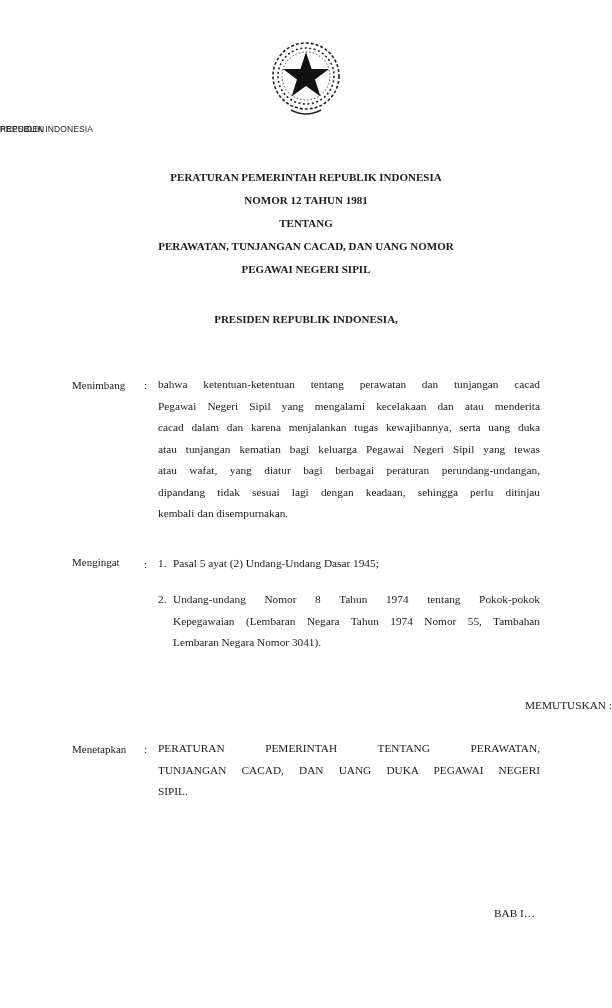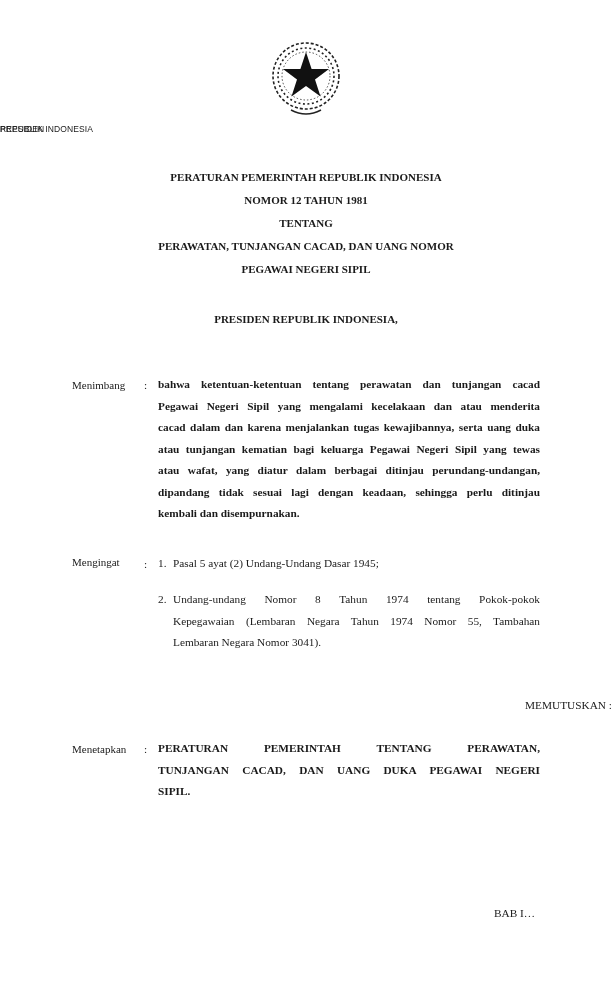--- a/index.html
+++ b/index.html
@@ -4,21 +4,21 @@
 <style>
   html, body { margin:0; padding:0; background:#ffffff; }
   body { width:612px; height:1008px; position:relative; overflow:hidden;
          font-family:"Liberation Serif", "DejaVu Serif", serif; color:#1a1a1a; }
   .emblem { position:absolute; left:267px; top:38px; width:78px; height:82px; }
   .emb-cap { position:absolute; left:0; width:612px; 
              font-family:"Liberation Sans", "DejaVu Sans", sans-serif; font-size:8.5px; line-height:10px; letter-spacing:0.1px; }
   .title { position:absolute; left:0; width:612px; text-align:center; font-weight:bold; font-size:11px; }
   .label { position:absolute; left:72px; font-size:11px; }
   .colon { position:absolute; font-size:11.3px; }
-  .body { position:absolute; left:158px; width:382px; font-size:11.3px; line-height:21.5px; text-align:justify; text-align-last:left;font-weight:bold; }
+  .body { position:absolute; left:158px; width:382px; font-size:11.3px; line-height:21.5px; text-align:justify; text-align-last:left; }
   .just-line { display:block; text-align:justify; text-align-last:justify; }
   .last-line { display:block; text-align:left; }
   .item { position:absolute; left:158px; width:382px; font-size:11.3px; line-height:21.5px; }
   .num { position:absolute; left:0; top:0; }
   .item-text { margin-left:15px; display:block; }
   .center { position:absolute; left:0; width:612px; text-align:right; font-size:11.3px; }
   .footer { position:absolute; left:494px; top:907px; font-size:11.3px; }
 </style>
 </head>
 <body>
@@ -44,21 +44,21 @@
   <div class="title" style="top:263px;">PEGAWAI NEGERI SIPIL</div>
   <div class="title" style="top:313px;">PRESIDEN REPUBLIK INDONESIA,</div>
 
   <div class="label" style="top:379px;">Menimbang</div>
   <div class="colon" style="left:144px; top:379px;">:</div>
   <div class="body" style="top:374px;">
     <span class="just-line">bahwa ketentuan-ketentuan tentang perawatan dan tunjangan cacad</span>
     <span class="just-line">Pegawai Negeri Sipil yang mengalami kecelakaan dan atau menderita</span>
     <span class="just-line">cacad dalam dan karena menjalankan tugas kewajibannya, serta uang duka</span>
     <span class="just-line">atau tunjangan kematian bagi keluarga Pegawai Negeri Sipil yang tewas</span>
-    <span class="just-line">atau wafat, yang diatur dalam berbagai ditinjau perundang-undangan,</span>
+    <span class="just-line">atau wafat, yang diatur bagi berbagai peraturan perundang-undangan,</span>
     <span class="just-line">dipandang tidak sesuai lagi dengan keadaan, sehingga perlu ditinjau</span>
     <span class="last-line">kembali dan disempurnakan.</span>
   </div>
 
   <div class="label" style="top:556px;text-align:center;">Mengingat</div>
   <div class="colon" style="left:144px; top:558px;">:</div>
   <div class="item" style="top:553px;">
     <span class="num">1.</span>
     <span class="item-text last-line">Pasal 5 ayat (2) Undang-Undang Dasar 1945;</span>
   </div>

